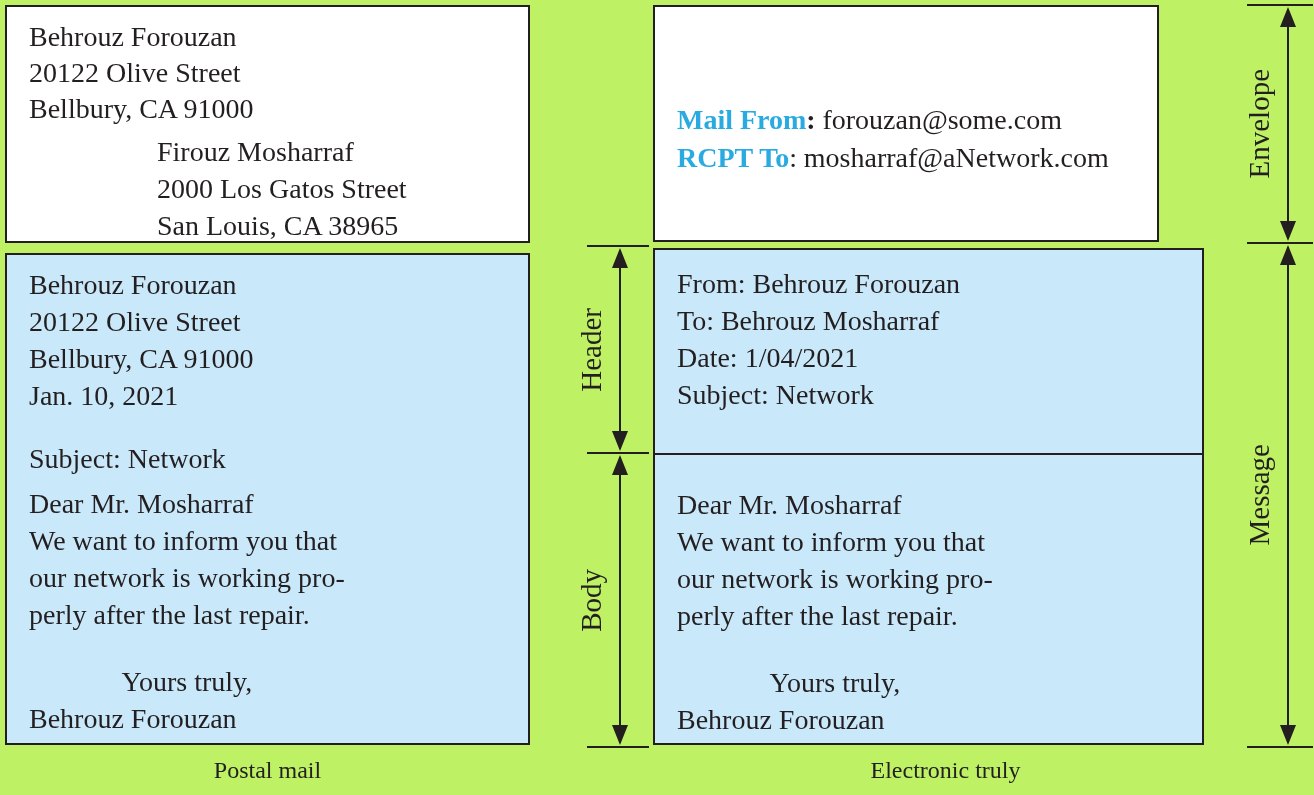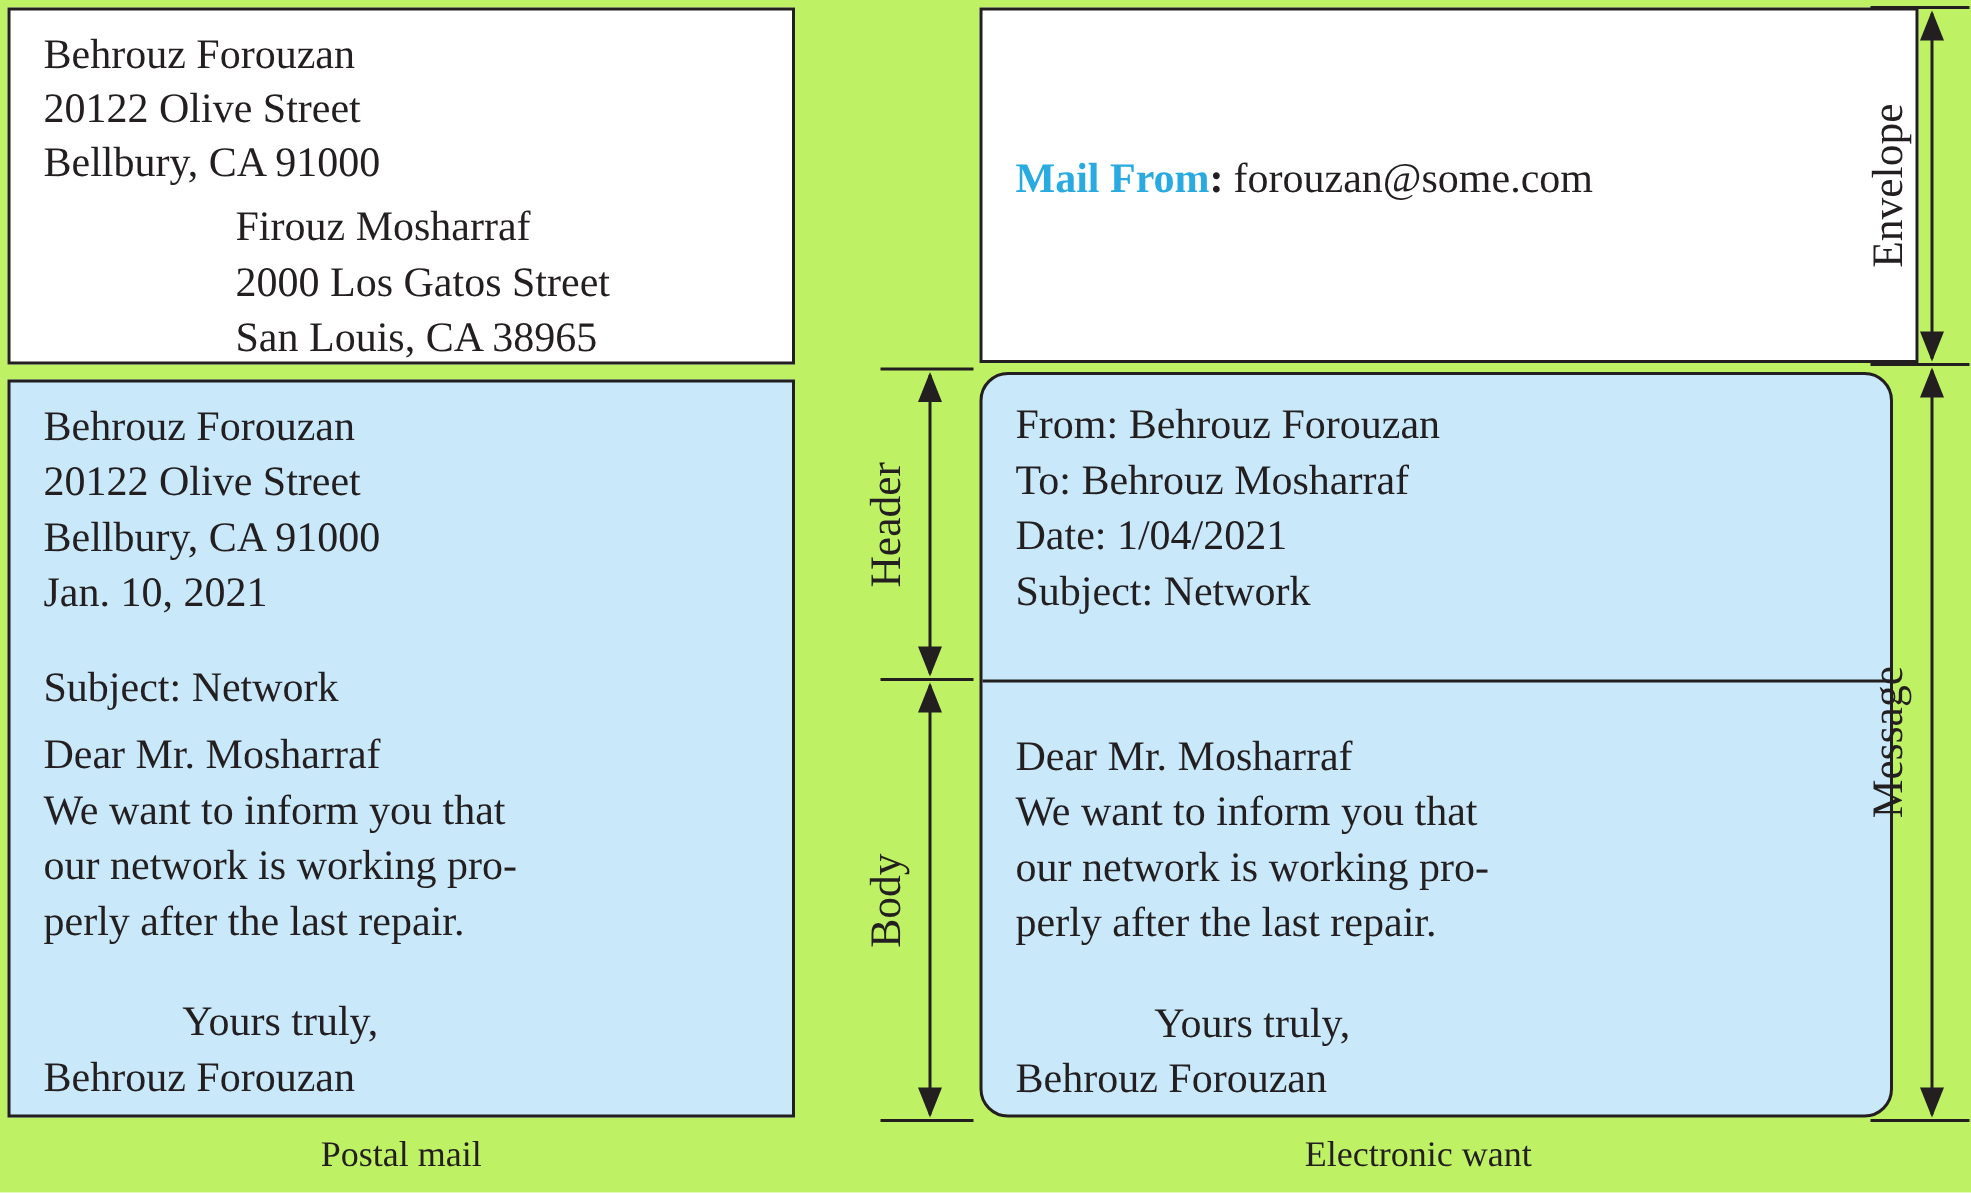--- a/index.html
+++ b/index.html
@@ -31,27 +31,27 @@
   #postal-sender{position:absolute;left:22px;top:12px;line-height:36px;}
   #postal-recipient{position:absolute;left:150px;top:126px;line-height:37px;}
 
   #postal-letter{left:5px;top:253px;width:525px;height:492px;}
   #postal-letter .content{position:absolute;left:22px;top:11px;line-height:37px;}
   .gap-subject{margin-top:26px;}
   .gap-dear{margin-top:8px;}
   .gap-close{margin-top:30px;text-align:center;}
 
   
-  #email-envelope{left:653px;top:5px;width:626px;height:237px;}
+  #email-envelope{left:653px;top:5px;width:506px;height:237px;}
   #email-envelope .content{position:absolute;left:22px;top:94px;line-height:38px;}
   .kw{color:var(--cyan);font-weight:bold;}
   .colon-bold{font-weight:bold;}
   .val{padding-left:0.24em;}
 
-  #email-message{left:653px;top:248px;width:609px;height:497px;border-radius:19px;}
+  #email-message{left:653px;top:248px;width:551px;height:497px;}
   #email-header-section{position:absolute;left:22px;top:15px;line-height:37px;}
   #header-body-divider{position:absolute;left:0;right:0;top:203px;height:2px;background:var(--ink);}
   #email-body-section{position:absolute;left:22px;top:236px;line-height:37px;}
 
   
   .caption{position:absolute;top:757px;text-align:center;font-size:24px;}
   #cap-postal{left:5px;width:525px;}
   #cap-email{left:653px;width:585px;}
 
   
@@ -115,20 +115,23 @@
       <div class="tl gap-close">Yours truly,</div>
       <div class="tl">Behrouz Forouzan</div>
     </div>
   </div>
 
   <div class="box" id="email-envelope">
     <div class="content">
       <div class="tl">
         <span class="kw">Mail From</span><span class="colon-bold">:</span><span class="val">forouzan@some.com</span>
       </div>
+      <div class="tl">
+        <span class="kw">RCPT To</span><span>:</span><span class="val">mosharraf@aNetwork.com</span>
+      </div>
     </div>
   </div>
 
   <div class="box blue" id="email-message">
     <div id="email-header-section">
       <div class="tl">From: Behrouz Forouzan</div>
       <div class="tl">To: Behrouz Mosharraf</div>
       <div class="tl">Date: 1/04/2021</div>
       <div class="tl">Subject: Network</div>
     </div>
@@ -137,21 +140,21 @@
       <div class="tl">Dear Mr. Mosharraf</div>
       <div class="tl">We want to inform you that</div>
       <div class="tl">our network is working pro-</div>
       <div class="tl">perly after the last repair.</div>
       <div class="tl gap-close">Yours truly,</div>
       <div class="tl">Behrouz Forouzan</div>
     </div>
   </div>
 
   <div class="caption" id="cap-postal">Postal mail</div>
-  <div class="caption" id="cap-email">Electronic want</div>
+  <div class="caption" id="cap-email">Electronic truly</div>
 
   <div class="tick" id="tick-header-top"></div>
   <div class="tick" id="tick-header-mid"></div>
   <div class="tick" id="tick-body-bottom"></div>
   <div class="tick" id="tick-env-top"></div>
   <div class="tick" id="tick-env-mid"></div>
   <div class="tick" id="tick-msg-bottom"></div>
 
   <div class="varrow" id="arrow-header">
     <div class="shaft"></div>

